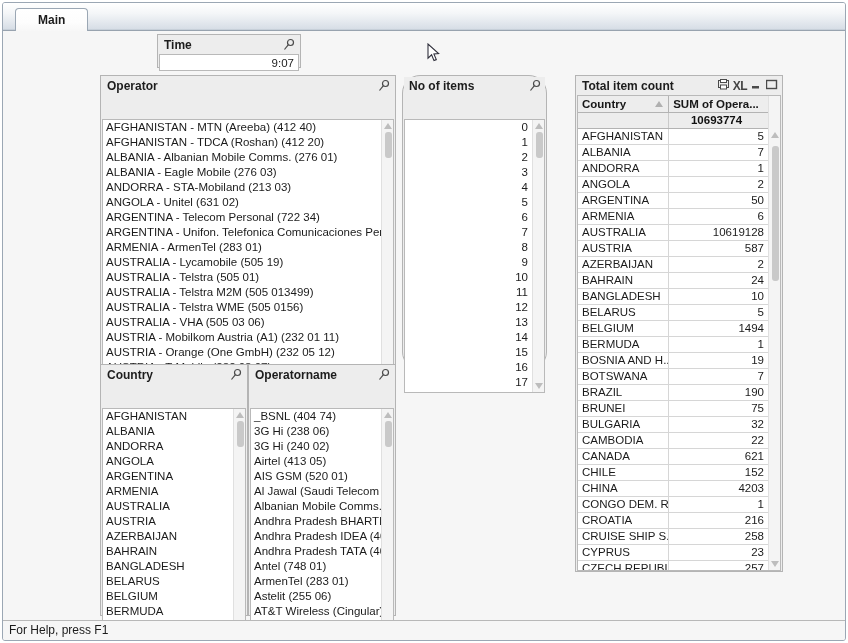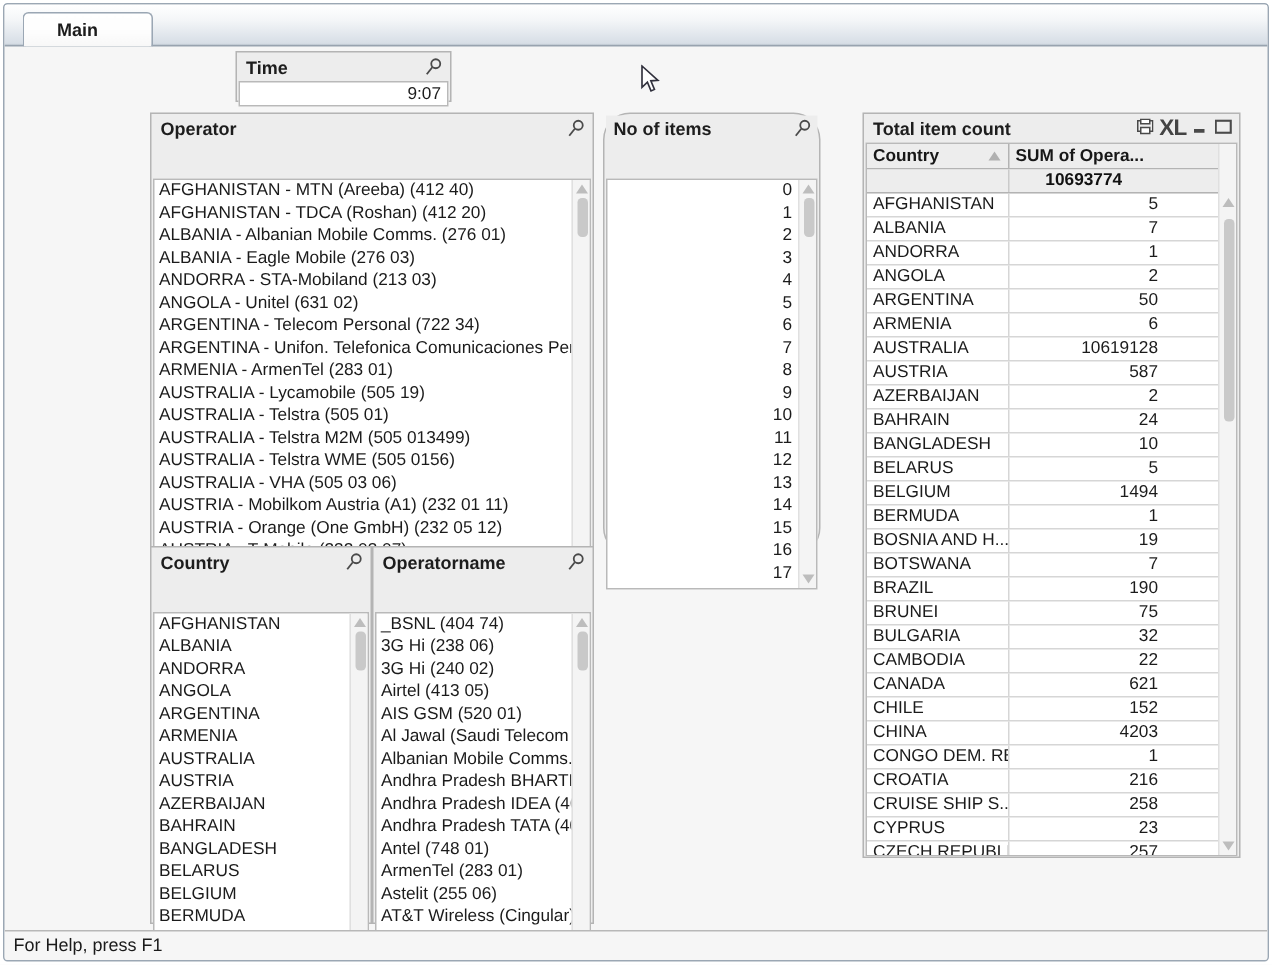--- a/index.html
+++ b/index.html
@@ -26,21 +26,21 @@
   #tab-bar {
     position: absolute; left: 0; top: 0;
     width: 100%; height: 28px;
     background: linear-gradient(to bottom, #ffffff 0%, #f4f6f8 38%, #d7dee6 96%, #b9c3cd 100%);
     border-bottom: 1px solid #98a3af;
   }
   .tab {
     position: absolute;
     left: 12px; top: 5px;
     height: 23px;
-    padding: 0 36px 0 22px;
+    padding: 0 22px 0 22px;
     line-height: 22px;
     font-size: 12px;
     font-weight: bold;
     color: #1c1c1c;
     background: linear-gradient(to bottom, #ffffff 0%, #fdfdfd 60%, #f7f7f7 100%);
     border: 1px solid #9ba7b4;
     border-bottom: none;
     border-radius: 4px 4px 0 0;
     text-align: center;
   }
@@ -72,21 +72,21 @@
   .caption-icons {
     position: absolute;
     right: 3px; top: 2px;
     display: flex;
     align-items: center;
     gap: 4px;
     height: 14px;
   }
   .cap-ico { display:block; }
   .xl-text {
-    font-size: 15px;
+    font-size: 12px;
     font-weight: bold;
     color: #444;
     letter-spacing: -0.5px;
     line-height: 10px;
   }
 
   
   .lb-body {
     background: #ffffff;
     border: 1px solid #b9b9b9;
@@ -440,21 +440,21 @@
           <div class="lb-row">Avea (286 03 04)</div>
           <div class="lb-row">AXIS (Formerly PT. Natrindo)</div>
         </div>
       <div class="vscroll">
         <div class="arrow-up"></div>
         <div class="vthumb" style="top:12px; height:26px;"></div>
       </div>
     </div>
   </div>
 
-  <div class="qv-object" style="left:572px; top:72px; width:252px; height:497px;">
+  <div class="qv-object" style="left:572px; top:72px; width:208px; height:497px;">
     <div class="qv-caption">
       <span>Total item count</span>
       <span class="caption-icons">
         <span class="cap-ico">
           <svg width="11" height="11" viewBox="0 0 11 11">
             <rect x="0.5" y="1.5" width="10" height="7" fill="none" stroke="#4a4a4a" stroke-width="1"></rect>
             <rect x="2.5" y="0.5" width="6" height="3" fill="#ffffff" stroke="#4a4a4a" stroke-width="1"></rect>
             <rect x="2.5" y="6" width="6" height="4" fill="#ffffff" stroke="#4a4a4a" stroke-width="1"></rect>
           </svg>
         </span>

